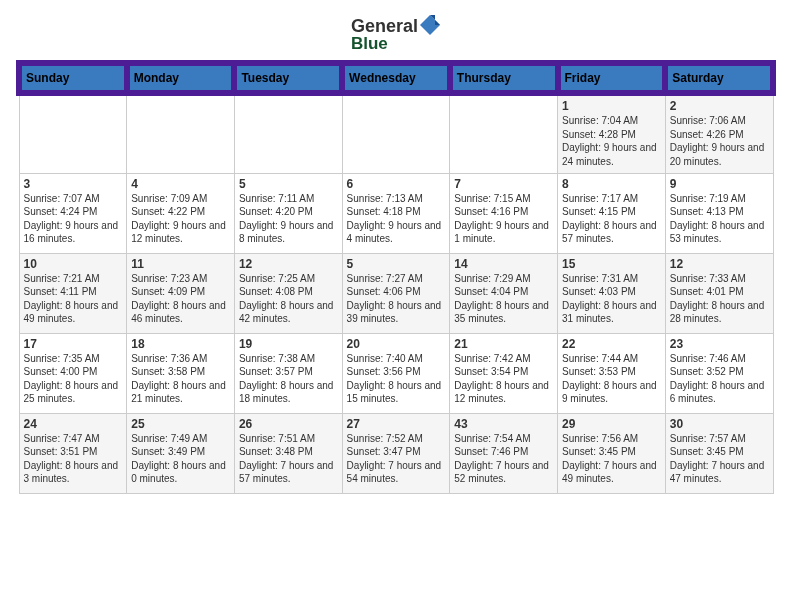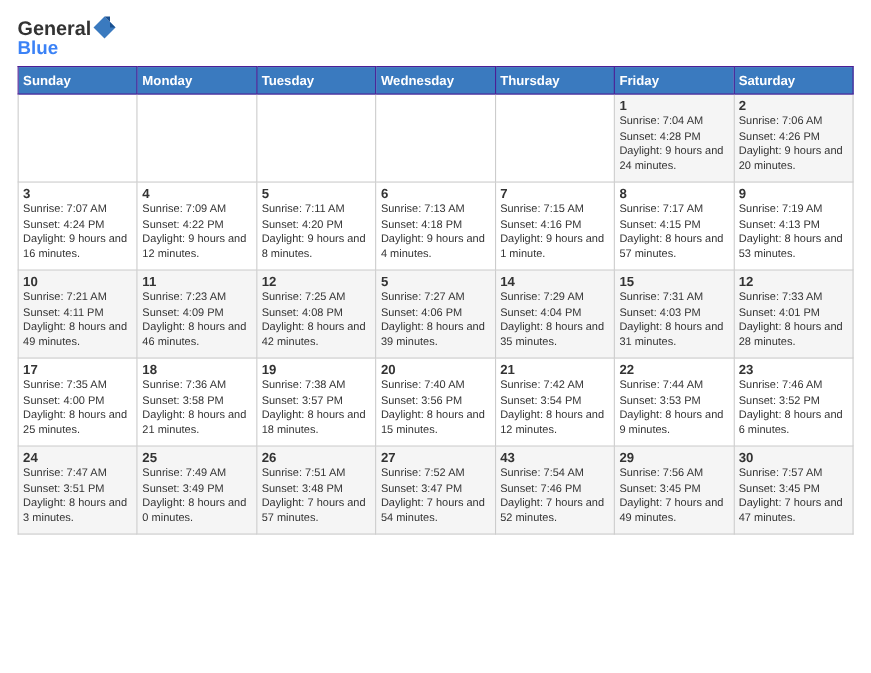--- a/index.html
+++ b/index.html
@@ -10,21 +10,21 @@
       height: 612px;
       overflow: hidden;
     }
     .container {
       width: 792px;
       padding: 12px 16px 8px 16px;
     }
     .header {
       display: flex;
       align-items: flex-start;
-      justify-content: flex-start;
+      justify-content: center;
       margin-bottom: 6px;
     }
     .logo {
       display: flex;
       align-items: center;
       margin-top: 4px;
     }
     .title-block {
       text-align: right;
     }
@@ -39,26 +39,26 @@
       color: #444;
       margin-top: 2px;
     }
     table {
       width: 100%;
       border-collapse: collapse;
       table-layout: fixed;
     }
     thead th {
       background: #3a7abf;
-      color: #ffffff;
+      color: #000000;
       font-size: 12px;
       font-weight: bold;
       padding: 5px 4px;
       text-align: left;
-      border: 1px solid #4c1d95;
+      border: 6px solid #4c1d95;
     }
     tbody td {
       border: 1px solid #ccc;
       vertical-align: top;
       padding: 3px 4px;
       font-size: 10px;
       color: #333;
       height: 80px;
       background: #fff;
     }
@@ -87,21 +87,21 @@
   <div class="header">
     <div class="logo">
     <div>
       <div style="display:flex;align-items:center;">
         <div style="font-size:18px;font-weight:bold;color:#333;">General</div>
         <svg width="22" height="22" viewBox="0 0 22 22" style="margin-left:1px;margin-top:-4px;">
           <polygon points="11,1 21,11 11,21 1,11" fill="#3a7abf"></polygon>
           <polygon points="11,1 21,11 16,11 16,1" fill="#1a5090"></polygon>
         </svg>
       </div>
-      <div style="font-size:17px;font-weight:bold;color:#3b82f6;margin-top:-3px;">Blue</div>
+      <div style="font-size:17px;font-weight:bold;color:#14532d;margin-top:-3px;">Blue</div>
     </div>
   </div>
     <div class="title-block">
       <div class="month-title"></div>
       <div class="location"></div>
     </div>
   </div>
 
   <table>
     <thead>

